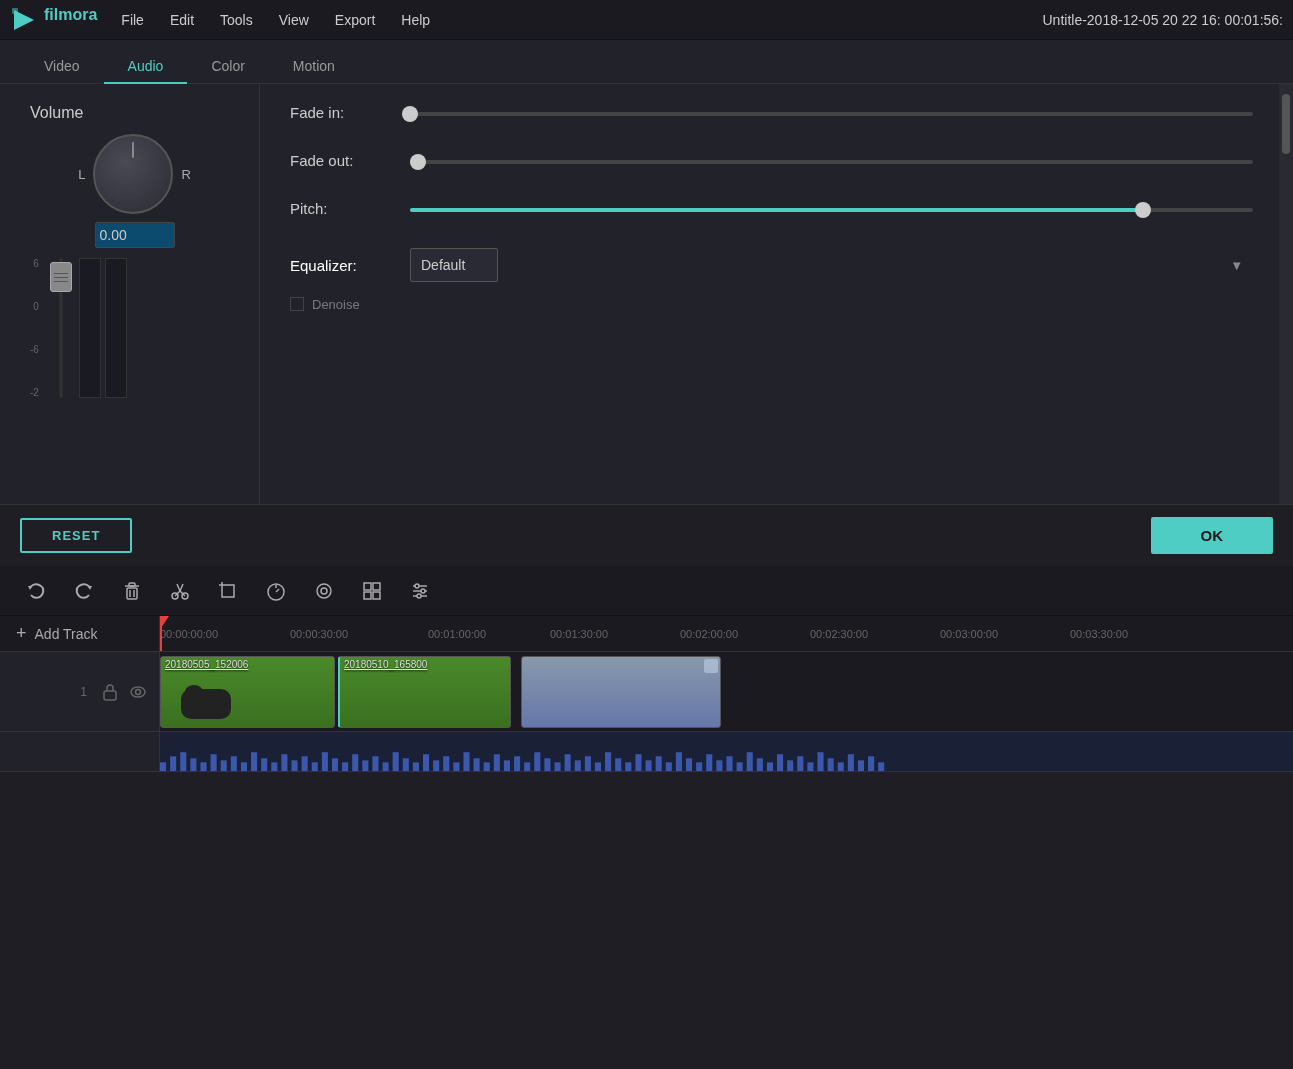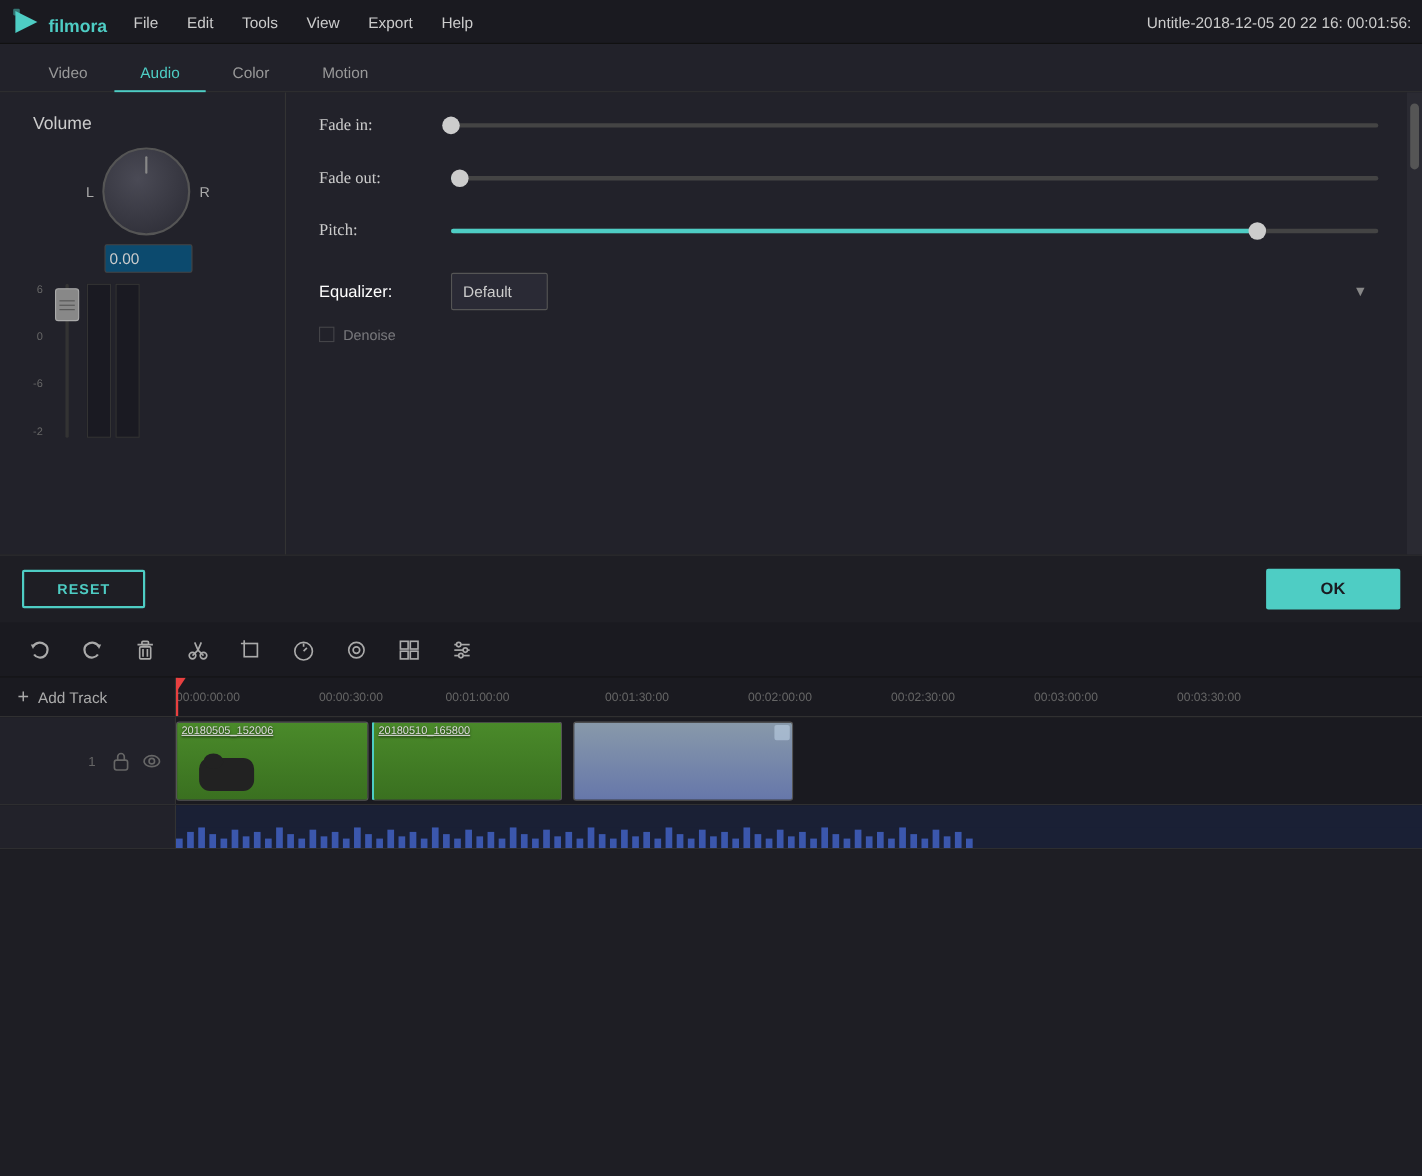--- a/index.html
+++ b/index.html
@@ -17,21 +17,21 @@
     #menu-bar {
       background: #1a1a20;
       height: 40px;
       display: flex;
       align-items: center;
       padding: 0 10px;
       border-bottom: 1px solid #111;
     }
     #logo {
       display: flex;
-      align-items: flex-end;
+      align-items: flex-start;
       margin-right: 20px;
     }
     #logo-icon {
       width: 28px;
       height: 28px;
       margin-right: 6px;
     }
     .menu-items {
       display: flex;
       gap: 18px;
@@ -181,23 +181,21 @@
       background: linear-gradient(to top, #4ecdc4, #2eaa55, #e8c030, #e84040);
     }
 
     
     #right-panel {
       flex: 1;
       padding: 20px 40px 20px 30px;
     }
     .control-row {
       display: flex;
-      align-items: center;
       margin-bottom: 28px;
-      font-family: Liberation Serif, serif;
     }
     .control-label {
       width: 120px;
       color: #ccc;
       font-size: 15px;
       flex-shrink: 0;
     }
     .slider-container {
       flex: 1;
       position: relative;
@@ -681,21 +679,21 @@
       <span class="plus-icon">+</span>
       <span>Add Track</span>
     </div>
     <div id="timecodes">
 
       <div id="timeline-playhead" style="left:0px;">
         <div id="playhead-triangle"></div>
       </div>
       <span class="timecode" style="left:0px;">00:00:00:00</span>
       <span class="timecode" style="left:130px;">00:00:30:00</span>
-      <span class="timecode" style="left:245px;">00:01:00:00</span>
+      <span class="timecode" style="left:268px;">00:01:00:00</span>
       <span class="timecode" style="left:390px;">00:01:30:00</span>
       <span class="timecode" style="left:520px;">00:02:00:00</span>
       <span class="timecode" style="left:650px;">00:02:30:00</span>
       <span class="timecode" style="left:780px;">00:03:00:00</span>
       <span class="timecode" style="left:910px;">00:03:30:00</span>
     </div>
   </div>
 
   <div class="track-row">
     <div class="track-controls">

